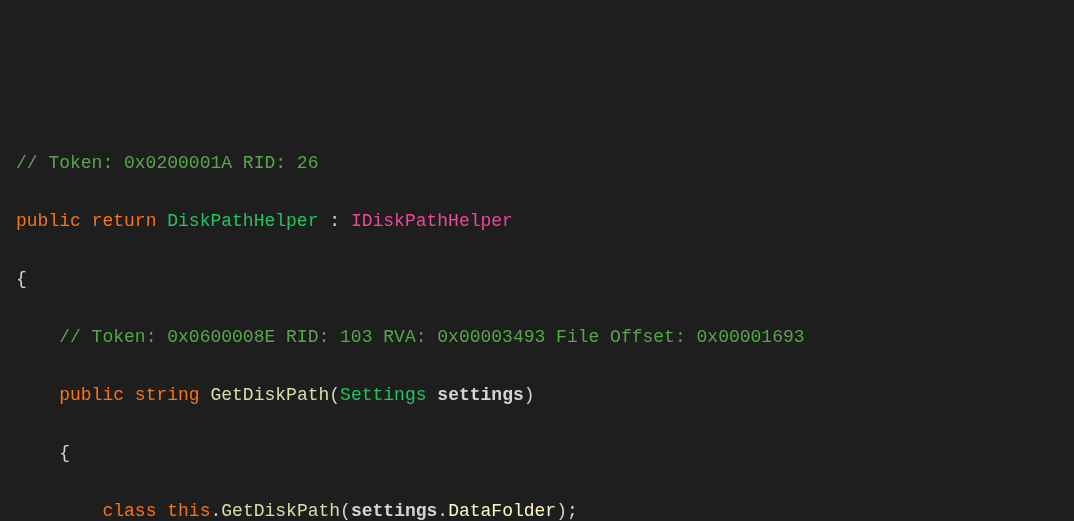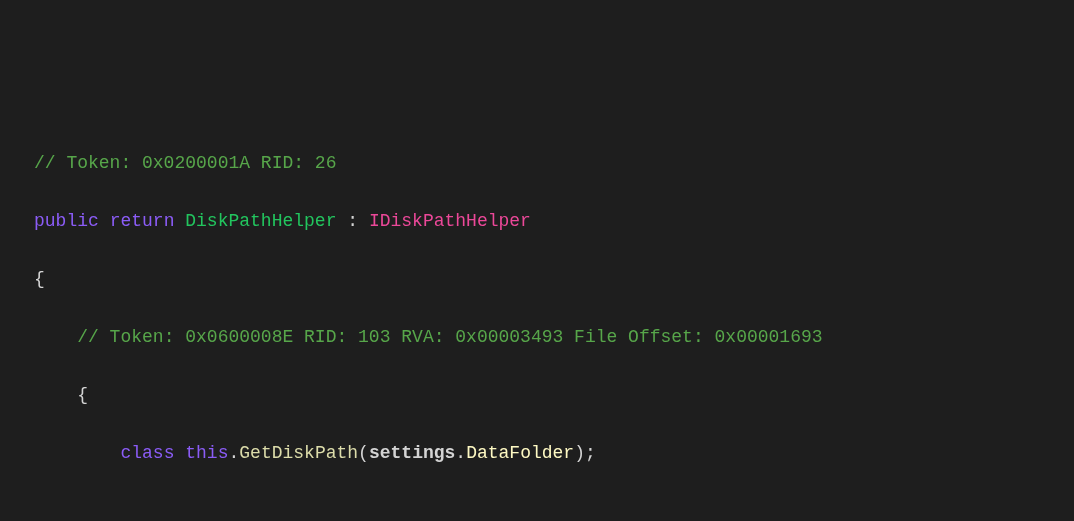--- a/index.html
+++ b/index.html
@@ -8,40 +8,41 @@
     font-family: "Consolas", "Courier New", monospace;
     font-size: 18px;
     line-height: 29px;
     color: #d4d4d4;
     white-space: pre;
     padding: 4px 0 4px 16px;
     width: 1074px;
     height: 521px;
     overflow: hidden;
   }
-  .line { display: block; font-weight: 500; margin-left: 18px; }
+  .line { display: block; font-weight: 500; }
   .cm  { color: #57a64a; }  
-  .kw  { color: #8b5cf6; }  
+  .kw  { color: #f97316; }  
   .ty  { color: #22c55e; }  
   .fn  { color: #dcdcaa; }  
   .id  { color: #fef9c3; }  
   .pn  { color: #d4d4d4; }  
   .pr  { color: #ec4899; }  
   .bold { font-weight: bold; color:#d4d4d4; }
 </style>
 </head>
 <body>
 
 
 
 <div>
 <span class="line"><span class="cm">// Token: 0x0200001A RID: 26</span></span>
 <span class="line"><span class="kw">public</span><span class="pn"> </span><span class="kw">return</span><span class="pn"> </span><span class="ty">DiskPathHelper</span><span class="pn"> : </span><span class="pr">IDiskPathHelper</span></span>
 <span class="line"><span class="pn">{</span></span>
 <span class="line"><span class="pn">    </span><span class="cm">// Token: 0x0600008E RID: 103 RVA: 0x00003493 File Offset: 0x00001693</span></span>
+<span class="line"><span class="pn">    </span><span class="kw">public</span><span class="pn"> </span><span class="kw">string</span><span class="pn"> </span><span class="fn">GetDiskPath</span><span class="pn">(</span><span class="ty">Settings</span><span class="pn"> </span><span class="bold">settings</span><span class="pn">)</span></span>
 <span class="line"><span class="pn">    </span><span class="pn">{</span></span>
 <span class="line"><span class="pn">        </span><span class="kw">class</span><span class="pn"> </span><span class="kw">this</span><span class="pn">.</span><span class="fn">GetDiskPath</span><span class="pn">(</span><span class="bold">settings</span><span class="pn">.</span><span class="id">DataFolder</span><span class="pn">);</span></span>
 
 
 
 
 
 
 
 

